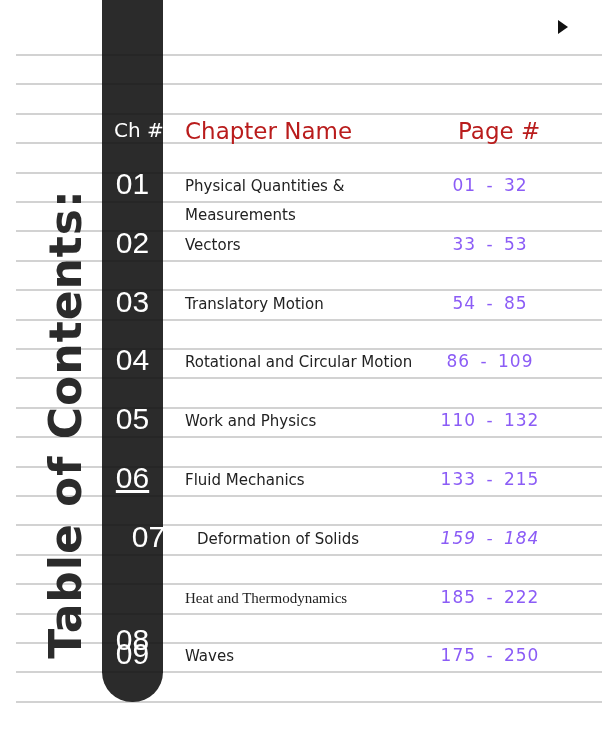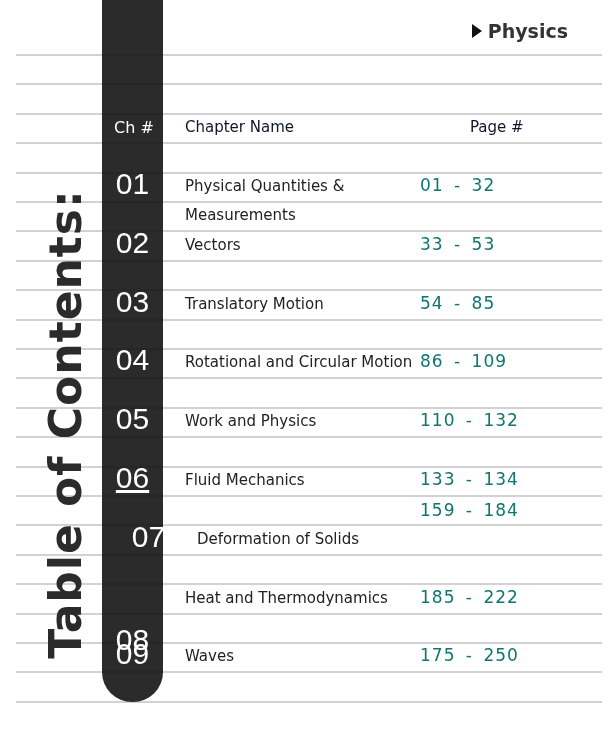--- a/index.html
+++ b/index.html
@@ -35,38 +35,38 @@
     .subject {
       position: absolute; right: 36px; top: 20px;
       font-family: "DejaVu Sans", sans-serif; font-weight: bold; font-size: 19px;
       color: #333333; display: flex; align-items: center; gap: 6px;
     }
     .subject .tri {
       width: 0; height: 0; border-top: 7px solid transparent; border-bottom: 7px solid transparent;
       border-left: 10px solid #111; display: inline-block;
     }
     .hdr {
-      position: absolute; font-size: 15px; color: #0f172a;
+      position: absolute; font-size: 23px; color: #b91c1c;
       font-family: "DejaVu Sans", sans-serif;
     }
-    .hdr-ch { left: 114px; top: 118px; color: #ffffff; font-size: 16px; }
+    .hdr-ch { left: 114px; top: 118px; color: #ffffff; font-size: 20px; }
     .hdr-name { left: 185px; top: 118px; }
-    .hdr-page { left: 458px; top: 118px; margin-left: 12px; }
+    .hdr-page { left: 458px; top: 118px; }
     .num {
       position: absolute; left: 102px; width: 61px; text-align: center;
       color: #ffffff; font-family: "Liberation Sans", sans-serif; font-size: 30px;
     }
     .name {
       position: absolute; left: 185px; width: 230px;
       font-family: "DejaVu Sans", sans-serif; font-size: 15px; color: #222;
       line-height: 29.4px;
     }
     .pages {
-      position: absolute; left: 420px; width: 140px; 
-      font-family: "DejaVu Sans", sans-serif; font-size: 17px; color: #0f766e;
+      position: absolute; left: 420px; width: 140px; text-align: center;
+      font-family: "DejaVu Sans", sans-serif; font-size: 17px; color: #8b5cf6;
       letter-spacing: 1px; word-spacing: 4px;
     }
   </style>
 </head>
 <body>
 
 <div id="rules">
     <div class="rule" style="top: 54px;"></div>
     <div class="rule" style="top: 83px;"></div>
     <div class="rule" style="top: 113px;"></div>
@@ -114,21 +114,20 @@
     <div class="rule-dark" style="top: 583px;"></div>
     <div class="rule-dark" style="top: 613px;"></div>
     <div class="rule-dark" style="top: 642px;"></div>
     <div class="rule-dark" style="top: 671px;"></div>
   </div>
 
 <div class="vtitle">Table of Contents:</div>
 
 <div class="subject">
   <span class="tri"></span>
-  <span>Physics</span>
 </div>
 
 <div class="hdr hdr-ch">Ch #</div>
 <div class="hdr hdr-name">Chapter Name</div>
 <div class="hdr hdr-page">Page #</div>
 
 <div id="rows">
     <div>
       <div class="num" style="top: 167px;">01</div>
       <div class="name" style="top: 172px;">Physical Quantities &amp; Measurements</div>
@@ -150,30 +149,30 @@
       <div class="pages" style="top: 351px;">86 - 109</div>
     </div>
     <div>
       <div class="num" style="top: 402px;">05</div>
       <div class="name" style="top: 407px;">Work and Physics</div>
       <div class="pages" style="top: 410px;">110 - 132</div>
     </div>
     <div>
       <div class="num" style="top: 461px; text-decoration: underline;">06</div>
       <div class="name" style="top: 466px;">Fluid Mechanics</div>
-      <div class="pages" style="top: 469px;">133 - 134</div>
+      <div class="pages" style="top: 469px;">133 - 215</div>
     </div>
     <div>
       <div class="num" style="top: 520px; margin-left: 16px;">07</div>
       <div class="name" style="top: 525px; margin-left: 12px;">Deformation of Solids</div>
-      <div class="pages" style="top: 500px;">159 - 184</div>
+      <div class="pages" style="top: 528px; font-style: italic;">159 - 184</div>
     </div>
     <div>
       <div class="num" style="top: 579px; margin-top: 44px;">08</div>
-      <div class="name" style="top: 584px;">Heat and Thermodynamics</div>
+      <div class="name" style="top: 584px; font-family: Liberation Serif, serif;">Heat and Thermodynamics</div>
       <div class="pages" style="top: 587px;">185 - 222</div>
     </div>
     <div>
       <div class="num" style="top: 637px;">09</div>
       <div class="name" style="top: 642px;">Waves</div>
       <div class="pages" style="top: 645px;">175 - 250</div>
     </div>
   </div>
 
 </body></html>

